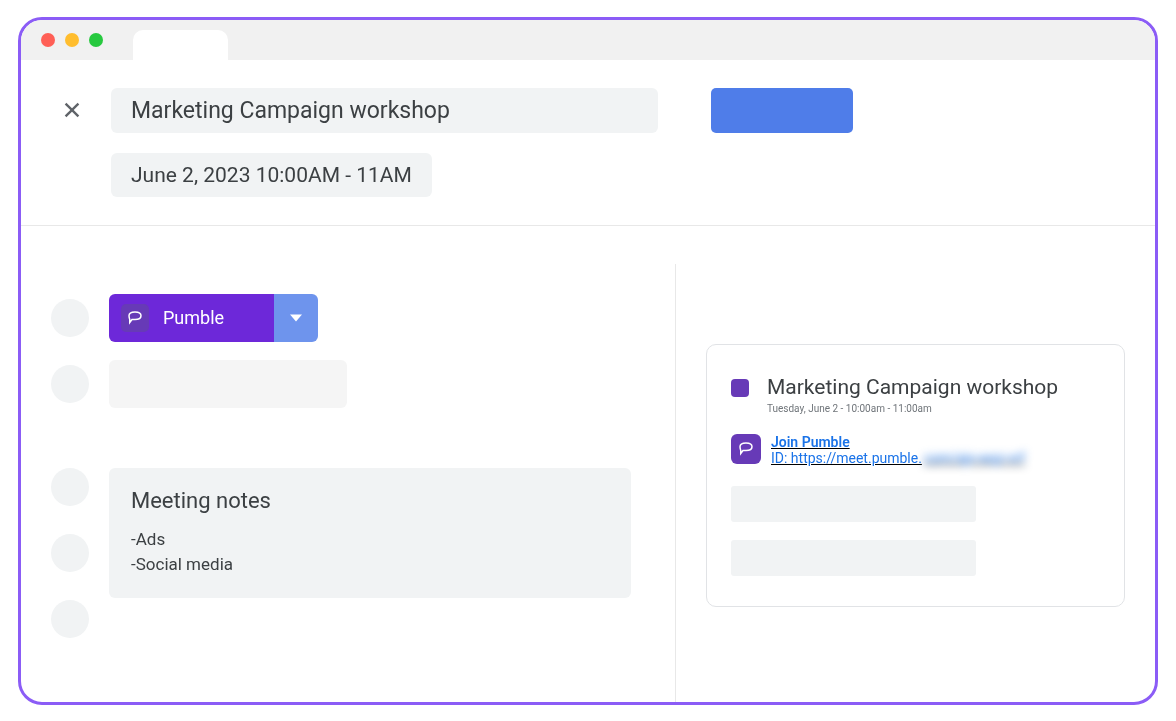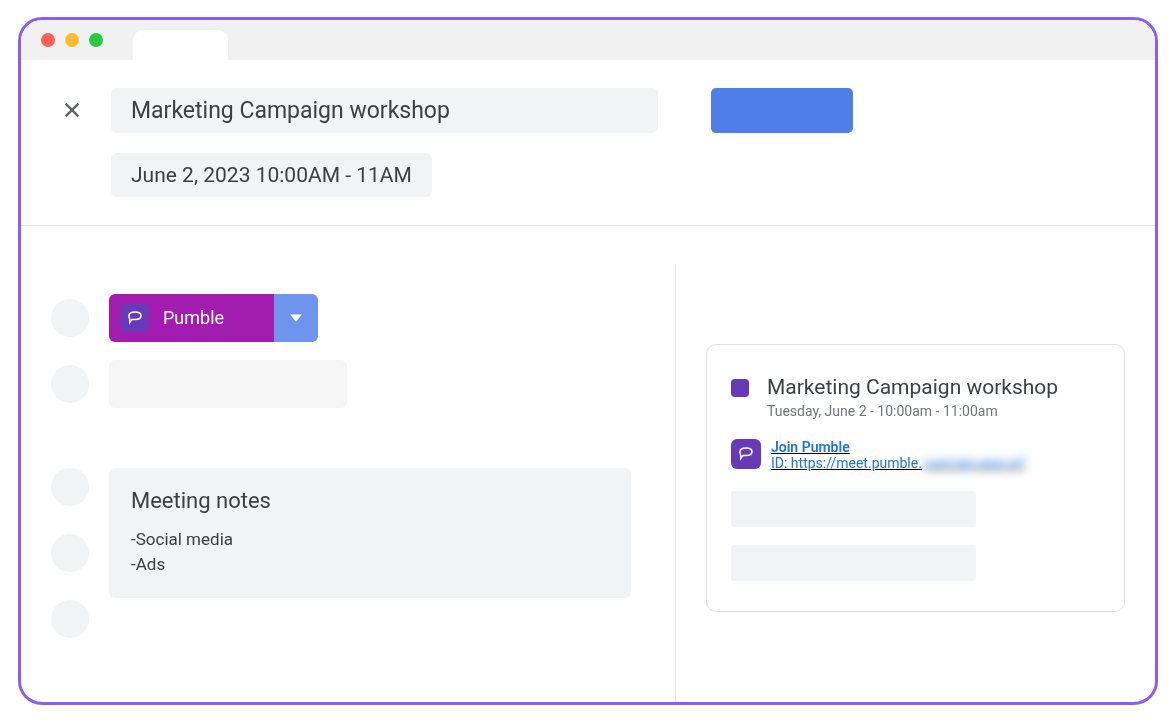--- a/index.html
+++ b/index.html
@@ -169,21 +169,21 @@
     .pumble-dropdown {
       display: flex;
       height: 48px;
       border-radius: 6px;
       overflow: hidden;
     }
 
     .pumble-main {
       display: flex;
       align-items: center;
-      background: #a21caf;
+      background: #6d28d9;
       padding: 0 50px 0 12px;
       gap: 14px;
     }
 
     .pumble-logo-small {
       width: 28px;
       height: 28px;
       background: #673ab7;
       border-radius: 5px;
       display: flex;
@@ -278,21 +278,21 @@
       margin-top: 4px;
     }
 
     .card-title {
       font-size: 21px;
       color: #3c4043;
       margin-bottom: 4px;
     }
 
     .card-datetime {
-      font-size: 14px;
+      font-size: 10px;
       color: #70757a;
     }
 
     .join-row {
       display: flex;
       align-items: flex-start;
       gap: 10px;
       margin-top: 20px;
     }
 
@@ -414,22 +414,22 @@
 
         <div class="notes-section">
           <div style="display:flex; gap:20px; align-items:flex-start;">
             <div class="icon-stack">
               <div class="icon-placeholder"></div>
               <div class="icon-placeholder"></div>
               <div class="icon-placeholder"></div>
             </div>
             <div class="notes-box">
               <div class="notes-title">Meeting notes</div>
+              <div class="notes-line">-Ads</div>
               <div class="notes-line">-Social media</div>
-              <div class="notes-line">-Ads</div>
             </div>
           </div>
         </div>
 
       </div>
 
       <div class="right-panel">
         <div class="event-card">
           <div class="card-header">
             <div class="color-square"></div>

